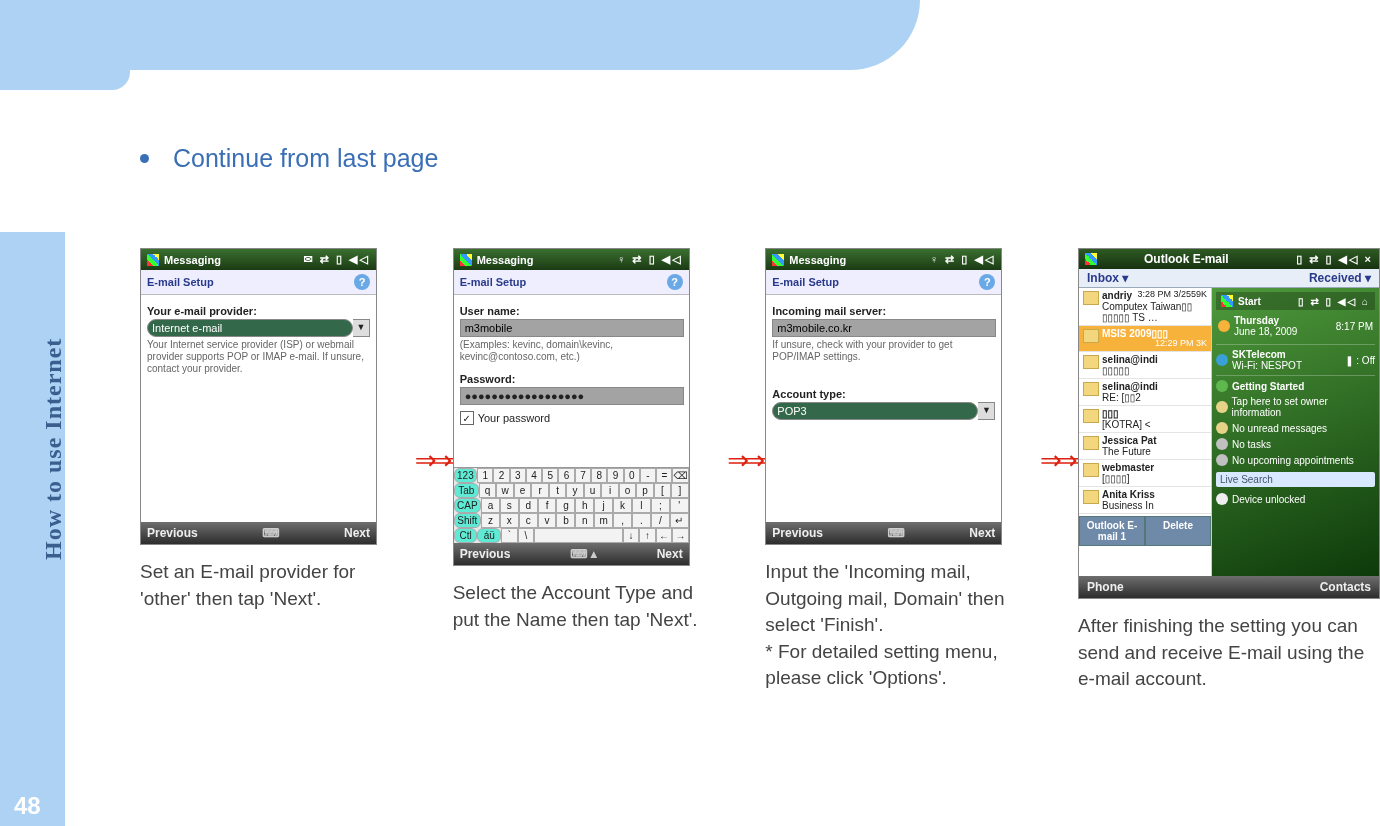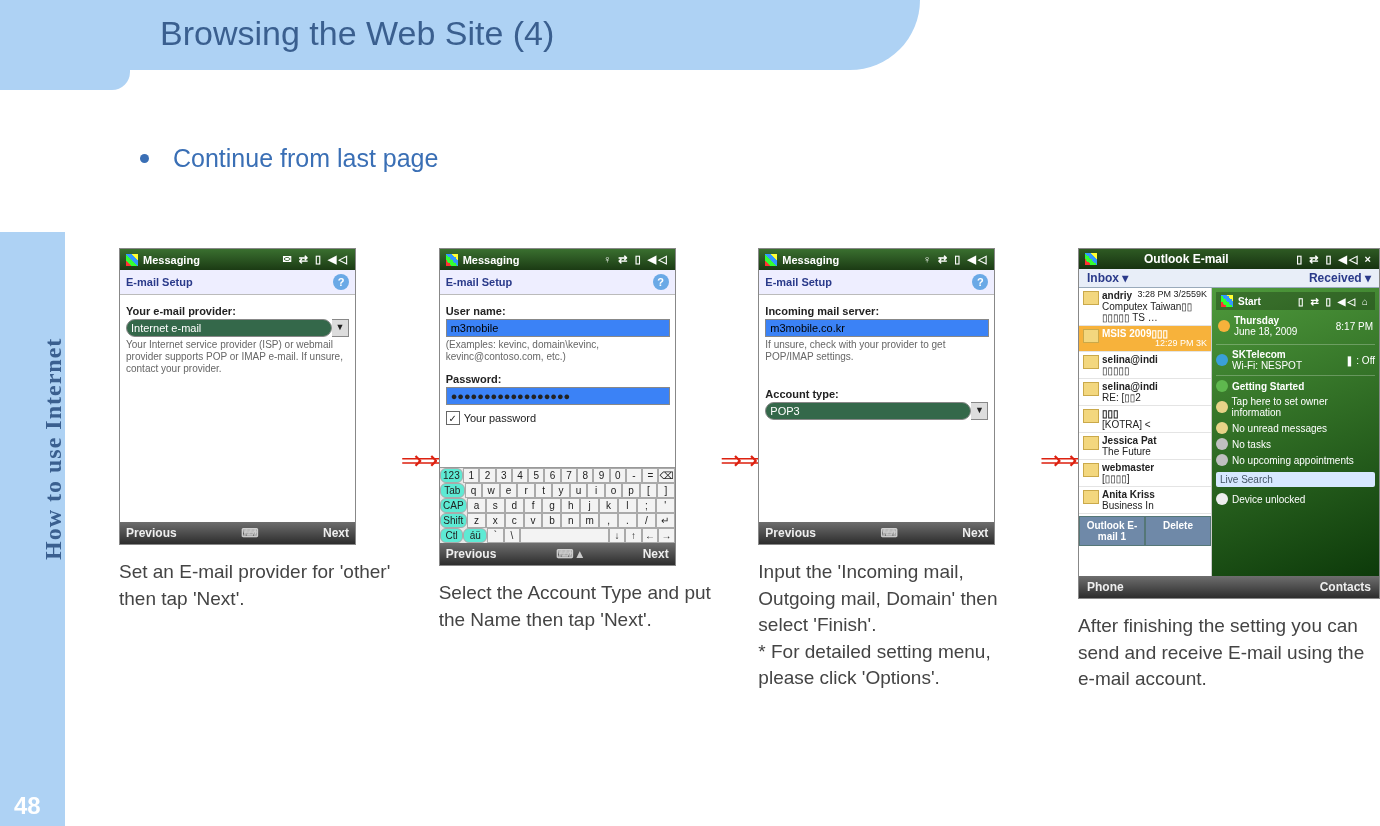--- a/index.html
+++ b/index.html
@@ -10,35 +10,35 @@
   .title{position:absolute;left:160px;top:14px;font-size:34px;color:#3a5f8f;font-weight:400;}
   .bullet-row{position:absolute;left:140px;top:144px;display:flex;align-items:center;}
   .bullet-dot{width:9px;height:9px;border-radius:50%;background:#3a6fb5;margin-right:24px;}
   .bullet-text{font-size:25px;color:#3a6fb5;}
   
   .side-box{position:absolute;left:0;top:790px;width:65px;height:36px;background:#aed2f4;}
   .page-num{position:absolute;left:14px;top:792px;font-size:24px;color:#fff;font-weight:700;}
   .side-box-stripe{position:absolute;left:0;top:232px;width:65px;height:558px;background:#aed2f4;}
   .side-label{position:absolute;left:40px;top:560px;transform:rotate(-90deg);transform-origin:left top;font-size:24px;color:#3a5f8f;font-weight:700;letter-spacing:1px;white-space:nowrap;font-family:'Comic Sans MS',cursive;}
   
-  .row{position:absolute;left:119px;top:248px;display:flex;align-items:flex-start;}
+  .row{position:absolute;left:140px;top:248px;display:flex;align-items:flex-start;}
   .arrow{width:30px;margin:0 8px;align-self:center;color:#d21;font-size:26px;letter-spacing:-6px;margin-top:-20px;}
   .capcol{display:flex;flex-direction:column;}
   .caption{font-size:19px;color:#444;margin-top:14px;line-height:1.4;max-width:300px;}
   
   .phone{width:235px;border:1px solid #888;background:#eee;font-size:11px;color:#222;}
   .ph-title{background:linear-gradient(#3a6f2f,#1b3b14);color:#fff;padding:4px 6px;display:flex;align-items:center;font-weight:700;}
   .ph-title .win{width:12px;height:12px;background:linear-gradient(45deg,#f33 25%,#3f3 25% 50%,#39f 50% 75%,#ff3 75%);margin-right:5px;}
   .ph-title .icons{margin-left:auto;letter-spacing:2px;font-size:11px;}
   .ph-sub{background:#eef;color:#2a3a8a;font-weight:700;padding:4px 6px;border-bottom:1px solid #bbb;display:flex;align-items:center;}
   .ph-help{margin-left:auto;width:16px;height:16px;border-radius:50%;background:#6aa9e6;color:#fff;font-size:11px;display:flex;align-items:center;justify-content:center;}
   .ph-body{background:#fff;padding:6px;height:215px;overflow:hidden;}
   .ph-body.kb{height:160px;}
   .lbl{font-weight:700;margin:4px 0 2px;}
-  .inp{border:1px solid #888;padding:2px 4px;width:96%;background:#3b82f6;font-size:11px;}
+  .inp{border:1px solid #888;padding:2px 4px;width:96%;background:#a3a3a3;font-size:11px;}
   .inp.sel{background:#34684a;color:#fff;border-radius:9px;}
   .hint{color:#666;margin-top:2px;font-size:10px;line-height:1.2;}
   .dd{display:flex;}
   .dd .inp{flex:1;}
   .dd .dd-btn{width:16px;border:1px solid #888;border-left:0;background:#ddd;text-align:center;font-size:9px;line-height:14px;}
   .chk{display:flex;align-items:center;margin-top:6px;}
   .chk .box{width:12px;height:12px;border:1px solid #666;margin-right:4px;display:flex;align-items:center;justify-content:center;font-size:10px;}
   .kbrd{border-top:1px solid #999;background:#e7e7e7;font-size:10px;}
   .kbrd div{display:flex;}
   .kbrd span{border:1px solid #aaa;flex:1;text-align:center;padding:1px 0;background:#f3f3f3;}
@@ -69,21 +69,20 @@
   .ol-right .search{background:#d7e8ff;color:#456;padding:2px 4px;border-radius:2px;margin-top:4px;}
   .ol-foot{background:linear-gradient(#6e6e6e,#2d2d2d);color:#eee;display:flex;padding:4px 8px;font-size:12px;font-weight:700;}
   .ol-foot span:last-child{margin-left:auto;}
 </style>
 </head>
 <body>
 
 <div class="page">
   <div class="top-shape"></div>
   <div class="title-bar"></div>
-  <div class="title">Browsing the Web Site (4)</div>
 
   <div class="bullet-row">
     <div class="bullet-dot"></div>
     <div class="bullet-text">Continue from last page</div>
   </div>
 
   <div class="side-box-stripe"></div>
   <div class="side-label">How to use Internet</div>
   <div class="side-box"></div>
   <div class="page-num">48</div>

